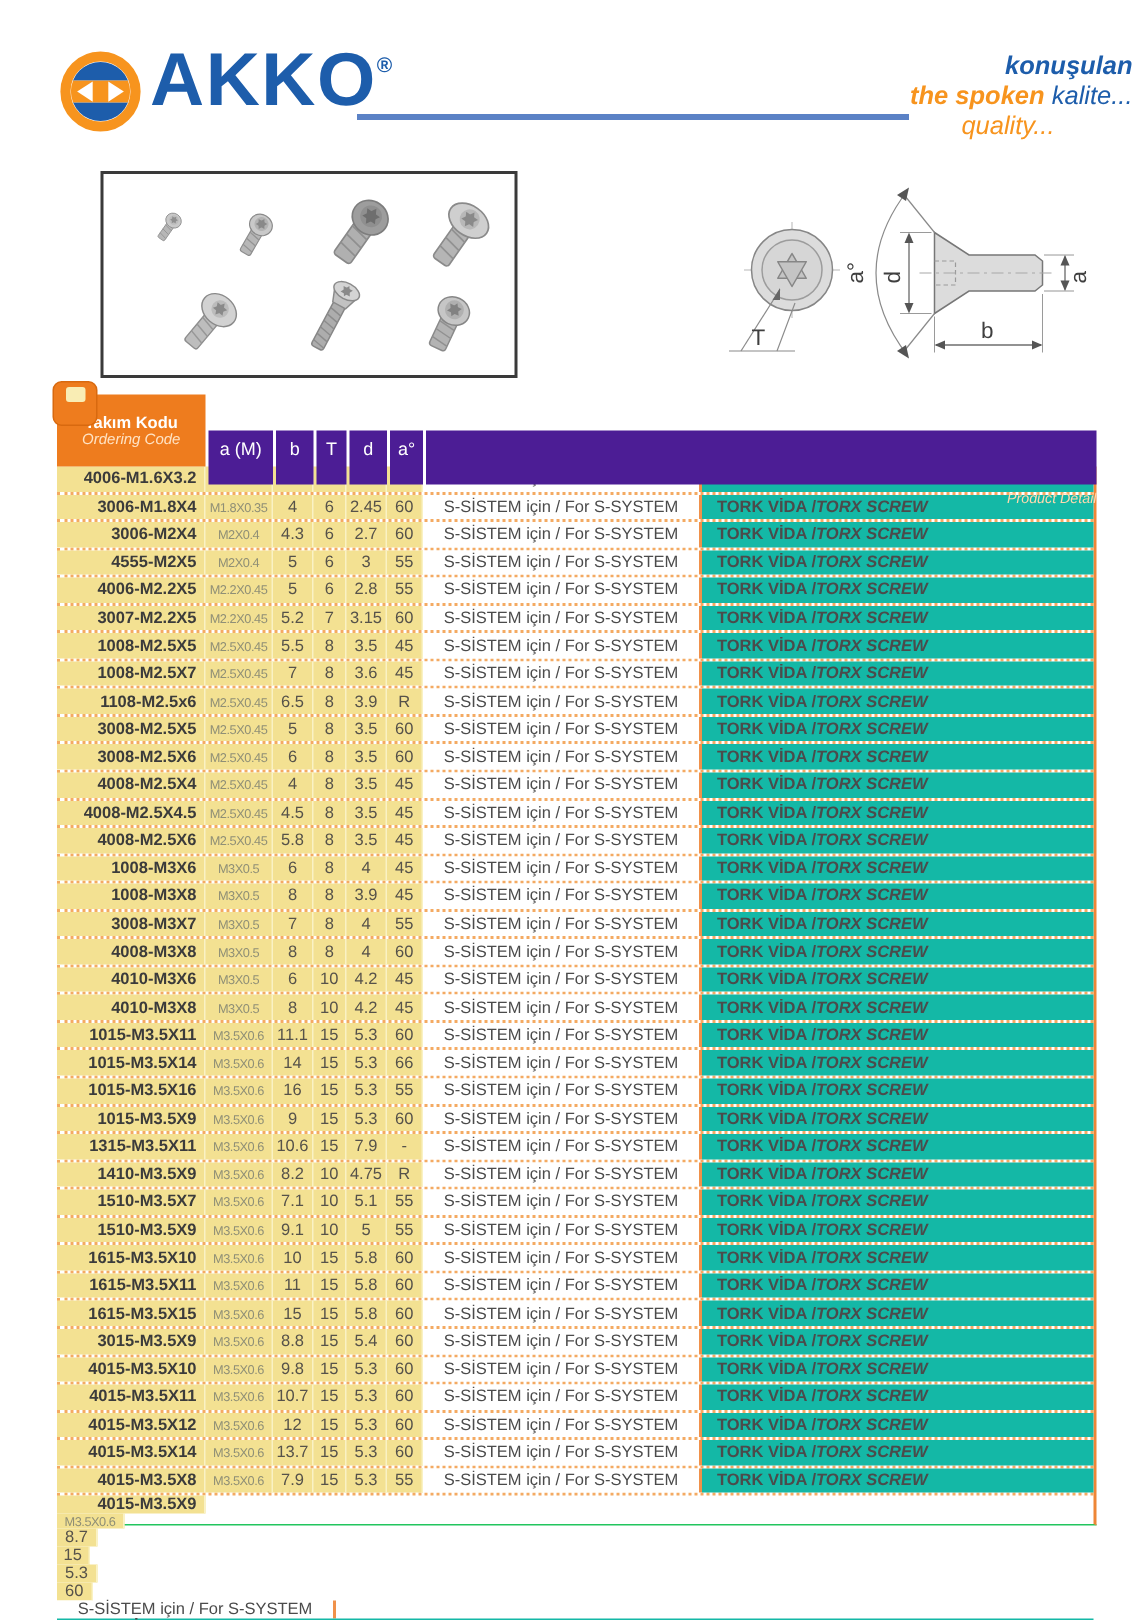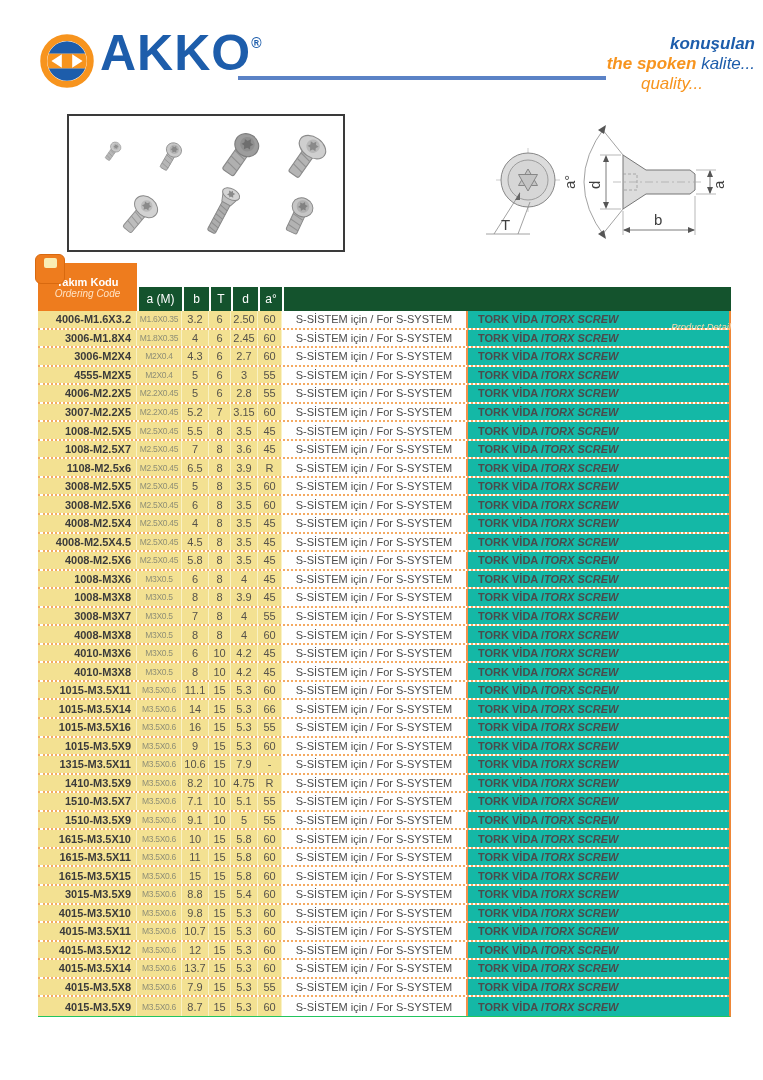--- a/index.html
+++ b/index.html
@@ -27,33 +27,33 @@
   .note-icon .inner { width:13px; height:10px; margin:3px auto 0; background:#f9edb4; border-radius:2px; }
 
   .t-head { position:relative; height:48px; }
   .code-head { position:absolute; left:0; top:0; width:99px; height:48px; background:#ee7c1e; border-top-left-radius:10px;
                color:#fff; display:flex; flex-direction:column; justify-content:center; align-items:center; z-index:2; }
   .code-head .tr { font-size:11px; font-weight:bold; }
   .code-head .en { font-size:10px; font-style:italic; color:#ffe3c4; }
   .title-bar { position:absolute; left:101px; top:0; width:592px; height:22px; background:#ee7c1e;
                border-top-right-radius:10px; border-bottom-left-radius:14px;
                color:#fff; text-align:center; line-height:22px; font-size:12.5px; }
-  .dh { position:absolute; top:24px; height:24px; background:#14532d; color:#fff; font-size:12px; text-align:center; line-height:24px; }
+  .dh { position:absolute; top:24px; height:36px; background:#4c1d95; color:#fff; font-size:12px; text-align:center; line-height:24px; }
   .dh-am    { left:101px; width:43px; }
   .dh-b     { left:146px; width:25px; }
   .dh-t     { left:173px; width:20px; }
   .dh-d     { left:195px; width:25px; }
   .dh-adeg  { left:222px; width:22px; }
   .dh-detail{ left:246px; width:447px; text-align:right; padding-left:2px; line-height:1; display:flex; flex-direction:column; justify-content:center;gap:44px; }
   .dh-detail .tr { font-size:10px; font-weight:bold; }
   .dh-detail .en { font-size:9.5px; font-style:italic; color:#ffd9ae; margin-top:1px; }
 
   .t-body { width:693px; border-right:2px solid #ee8637; border-bottom:1px solid #22c55e; }
   .t-row { display:flex; height:18.553px; border-bottom:2px dotted #f4aa62; }
-  .t-row:last-child { border-bottom:none; }
+  .t-row:last-child { border-bottom:none;flex-direction:column; }
   .c { height:100%; display:flex; align-items:center; justify-content:center; }
   .cell-yellow { background:#f3e192; border-right:1px solid #faf2c4; }
   .code { width:99px; font-weight:bold; font-size:11px; color:#3b3b3b; justify-content:flex-end; padding-right:5px; }
   .am   { width:45px; font-size:8.5px; color:#8f8f76; letter-spacing:-0.3px; }
   .b    { width:27px; font-size:11px; color:#56524a; }
   .t    { width:22px; font-size:11px; color:#56524a; }
   .d    { width:27px; font-size:11px; color:#56524a; }
   .adeg { width:24px; font-size:11px; color:#56524a; }
   .det1 { width:186px; background:#fff; font-size:11px; color:#4b4b4b; border-right:2px solid #f0914a; }
   .det2 { flex:1; background:#14b8a6; font-size:11px; color:#4b4b4b; justify-content:flex-start; padding-left:10px;font-weight:bold; }

